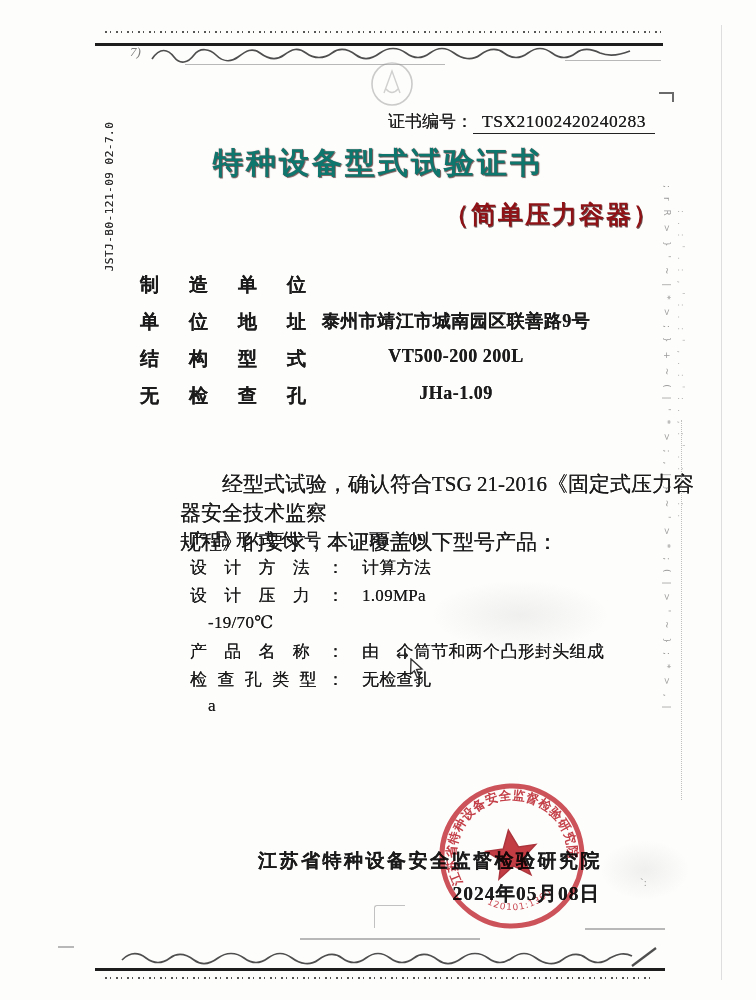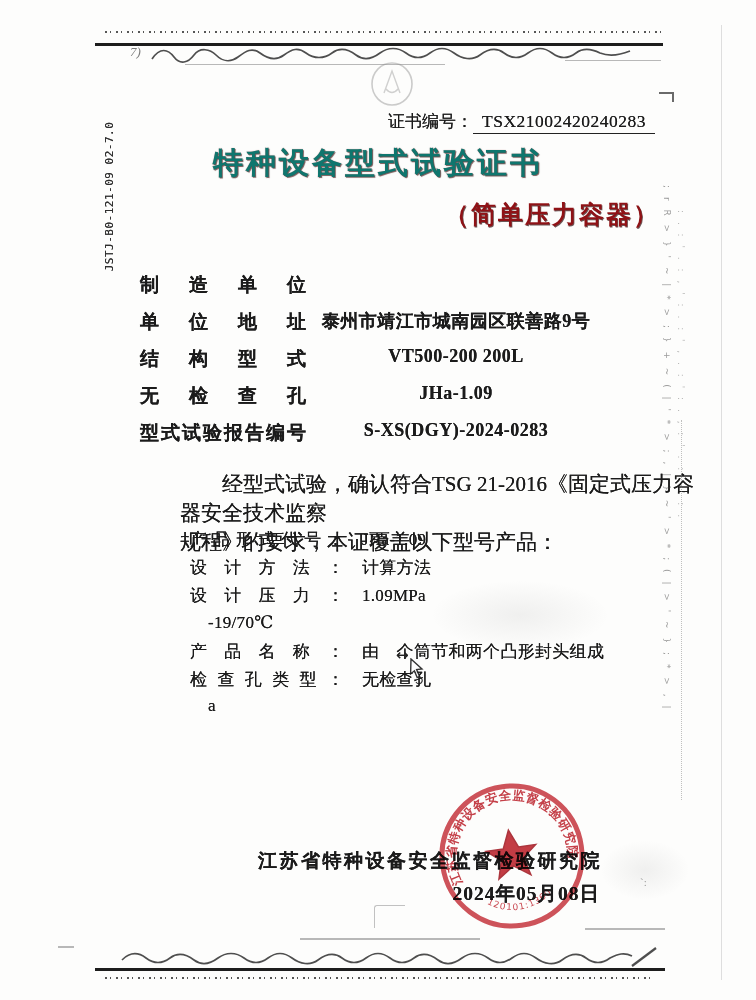--- a/index.html
+++ b/index.html
@@ -112,24 +112,20 @@
       <div class="f-value">泰州市靖江市城南园区联善路9号</div>
     </div>
     <div class="f-row">
       <div class="f-label">结构型式</div>
       <div class="f-value">VT500-200 200L</div>
     </div>
     <div class="f-row">
       <div class="f-label">无检查孔</div>
       <div class="f-value">JHa-1.09</div>
     </div>
-    <div class="f-row">
-      <div class="f-label">型式试验报告编号</div>
-      <div class="f-value">S-XS(DGY)-2024-0283</div>
-    </div>
   </div>
 
   <div class="statement">
     <div class="l1">经型式试验，确认符合TSG 21-2016《固定式压力容器安全技术监察</div>
     <div class="l2">规程》的要求，本证覆盖以下型号产品：</div>
   </div>
 
   <div class="specs">
     <div class="s-row">
       <div class="s-label">产品形式代号：</div>

